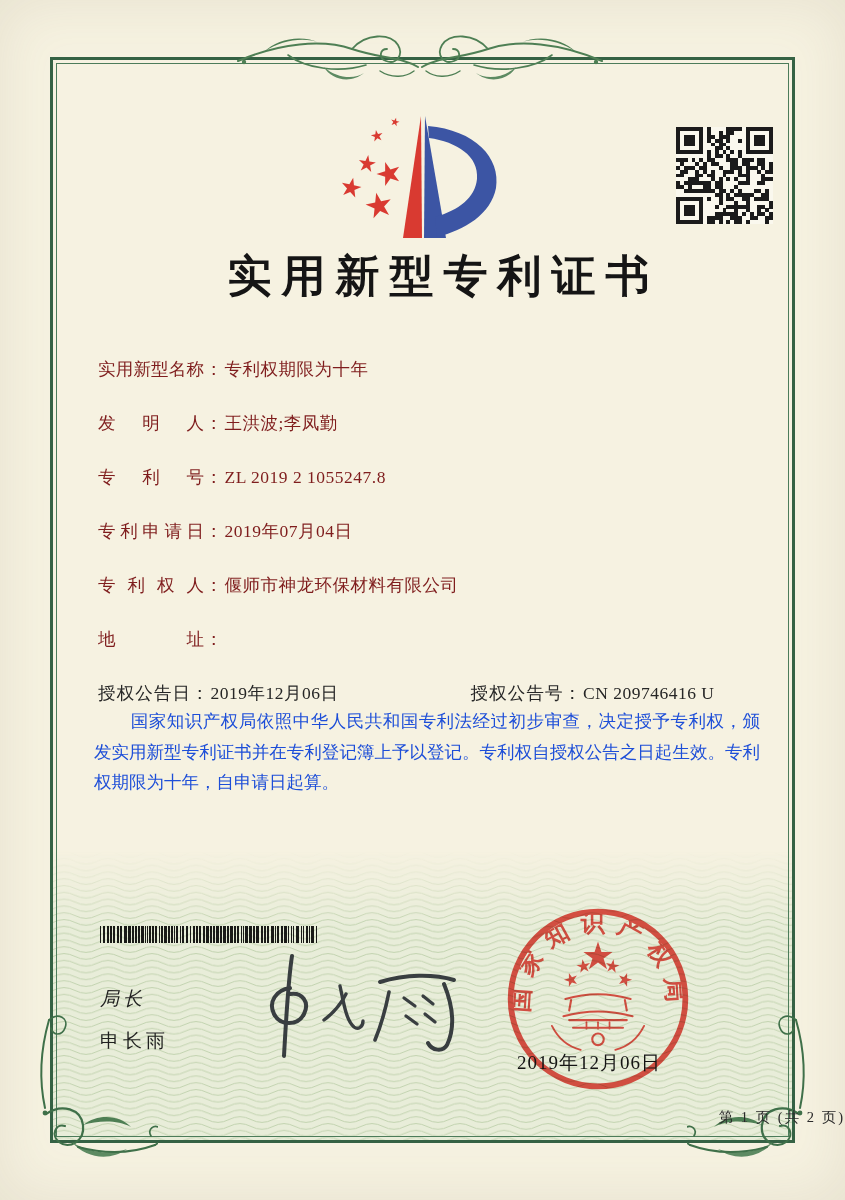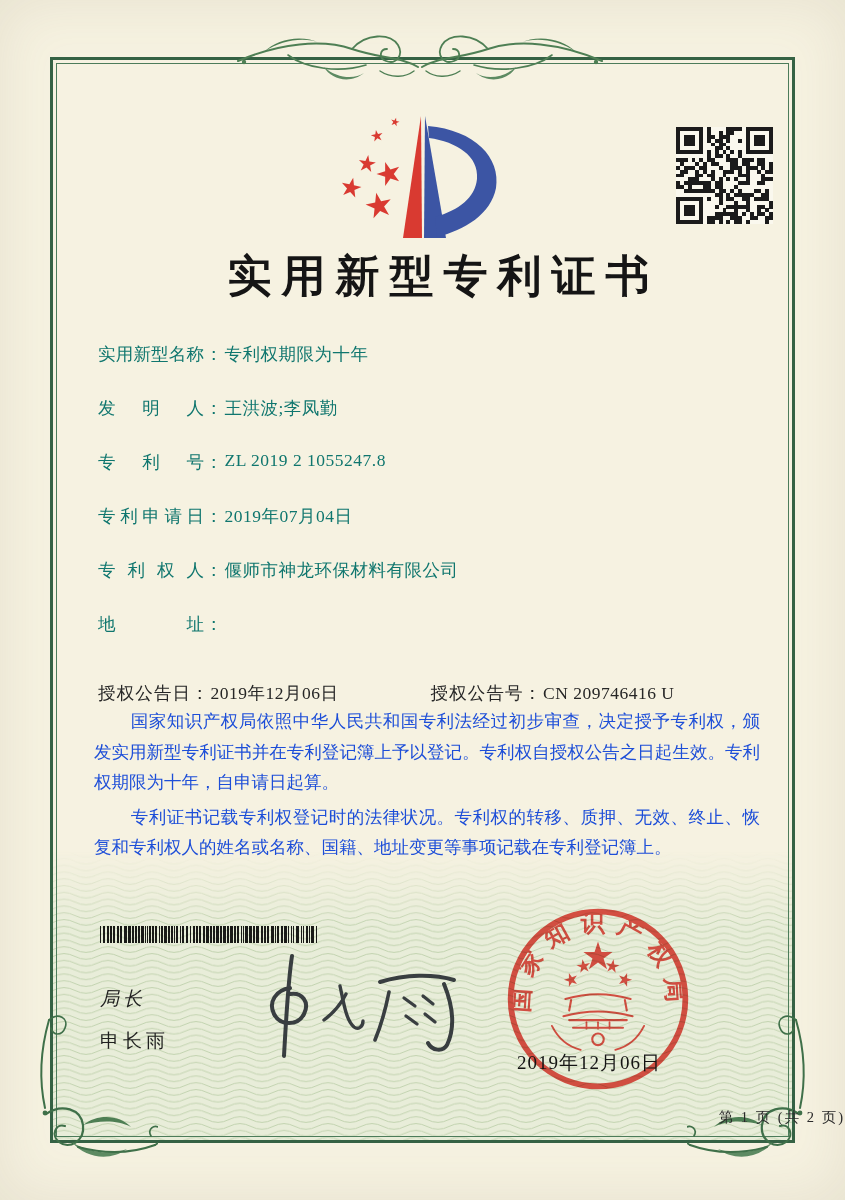--- a/index.html
+++ b/index.html
@@ -12,26 +12,26 @@
   .frame::after{content:"";position:absolute;inset:3px;border:1px solid #4c7c5a;}
   
   .cert-no{position:absolute;left:76px;top:120px;font-size:19px;letter-spacing:3px;color:#1e1e1e;}
   .logo{position:absolute;left:325px;top:110px;width:205px;height:136px;}
   .qr{position:absolute;left:676px;top:127px;width:97px;height:97px;background:#faf8ee;}
   .qr svg{display:block;}
   .title{position:absolute;left:16px;top:247px;width:100%;text-align:center;
          font-size:44px;font-weight:bold;letter-spacing:10px;color:#151515;text-indent:10px;}
   
   .fields{position:absolute;left:98px;top:342px;width:660px;}
-  .frow{height:54px;display:flex;font-size:17.5px;color:#0f766e;font-family:Liberation Serif, serif;}
+  .frow{height:54px;display:flex;align-items:center;font-size:17.5px;color:#7f1d1d;font-family:Liberation Serif, serif;}
   .flabel{display:inline-block;width:106px;text-align:justify;text-align-last:justify;}
   .fcolon{margin:0 2px 0 1px;}
   .fvalue{letter-spacing:.5px;}
   .grant-row{position:absolute;left:98px;top:666px;width:680px;height:54px;
-             display:flex;align-items:center;font-size:17.5px;color:#262626;}
+             display:flex;align-items:center;font-size:17.5px;color:#262626;gap:40px;}
   .grant-group{display:flex;align-items:center;}
   .grant-group.second{margin-left:92px;}
   .glabel{display:inline-block;width:92px;text-align:justify;text-align-last:justify;}
   
   .body-text{position:absolute;left:94px;top:706px;width:666px;font-size:17.5px;
              line-height:30.5px;text-align:justify;color:#1d4ed8;}
   .body-text p{margin:0 0 4px 0;text-indent:2.1em;}
   
   .waves-band{position:absolute;left:53px;top:851px;width:739px;height:290px;
               -webkit-mask-image:linear-gradient(to bottom,transparent 0,#000 75px);
@@ -503,21 +503,20 @@
     </span>
     <span class="grant-group second">
       <span class="glabel">授权公告号</span>
         <span class="fcolon">：</span>
       <span class="fvalue">CN 209746416 U</span>
     </span>
   </div>
 
   <div class="body-text">
     <p>国家知识产权局依照中华人民共和国专利法经过初步审查，决定授予专利权，颁发实用新型专利证书并在专利登记簿上予以登记。专利权自授权公告之日起生效。专利权期限为十年，自申请日起算。</p>
-    <p>专利证书记载专利权登记时的法律状况。专利权的转移、质押、无效、终止、恢复和专利权人的姓名或名称、国籍、地址变更等事项记载在专利登记簿上。</p>
   </div>
 
   <div class="barcode"><svg width="220" height="17" xmlns="http://www.w3.org/2000/svg" shape-rendering="crispEdges">
         <rect x="0" y="0" width="1" height="17" fill="#1c1c1c"></rect>
         <rect x="3" y="0" width="2" height="17" fill="#1c1c1c"></rect>
         <rect x="7" y="0" width="2" height="17" fill="#1c1c1c"></rect>
         <rect x="10" y="0" width="2" height="17" fill="#1c1c1c"></rect>
         <rect x="13" y="0" width="2" height="17" fill="#1c1c1c"></rect>
         <rect x="17" y="0" width="2" height="17" fill="#1c1c1c"></rect>
         <rect x="20" y="0" width="2" height="17" fill="#1c1c1c"></rect>

